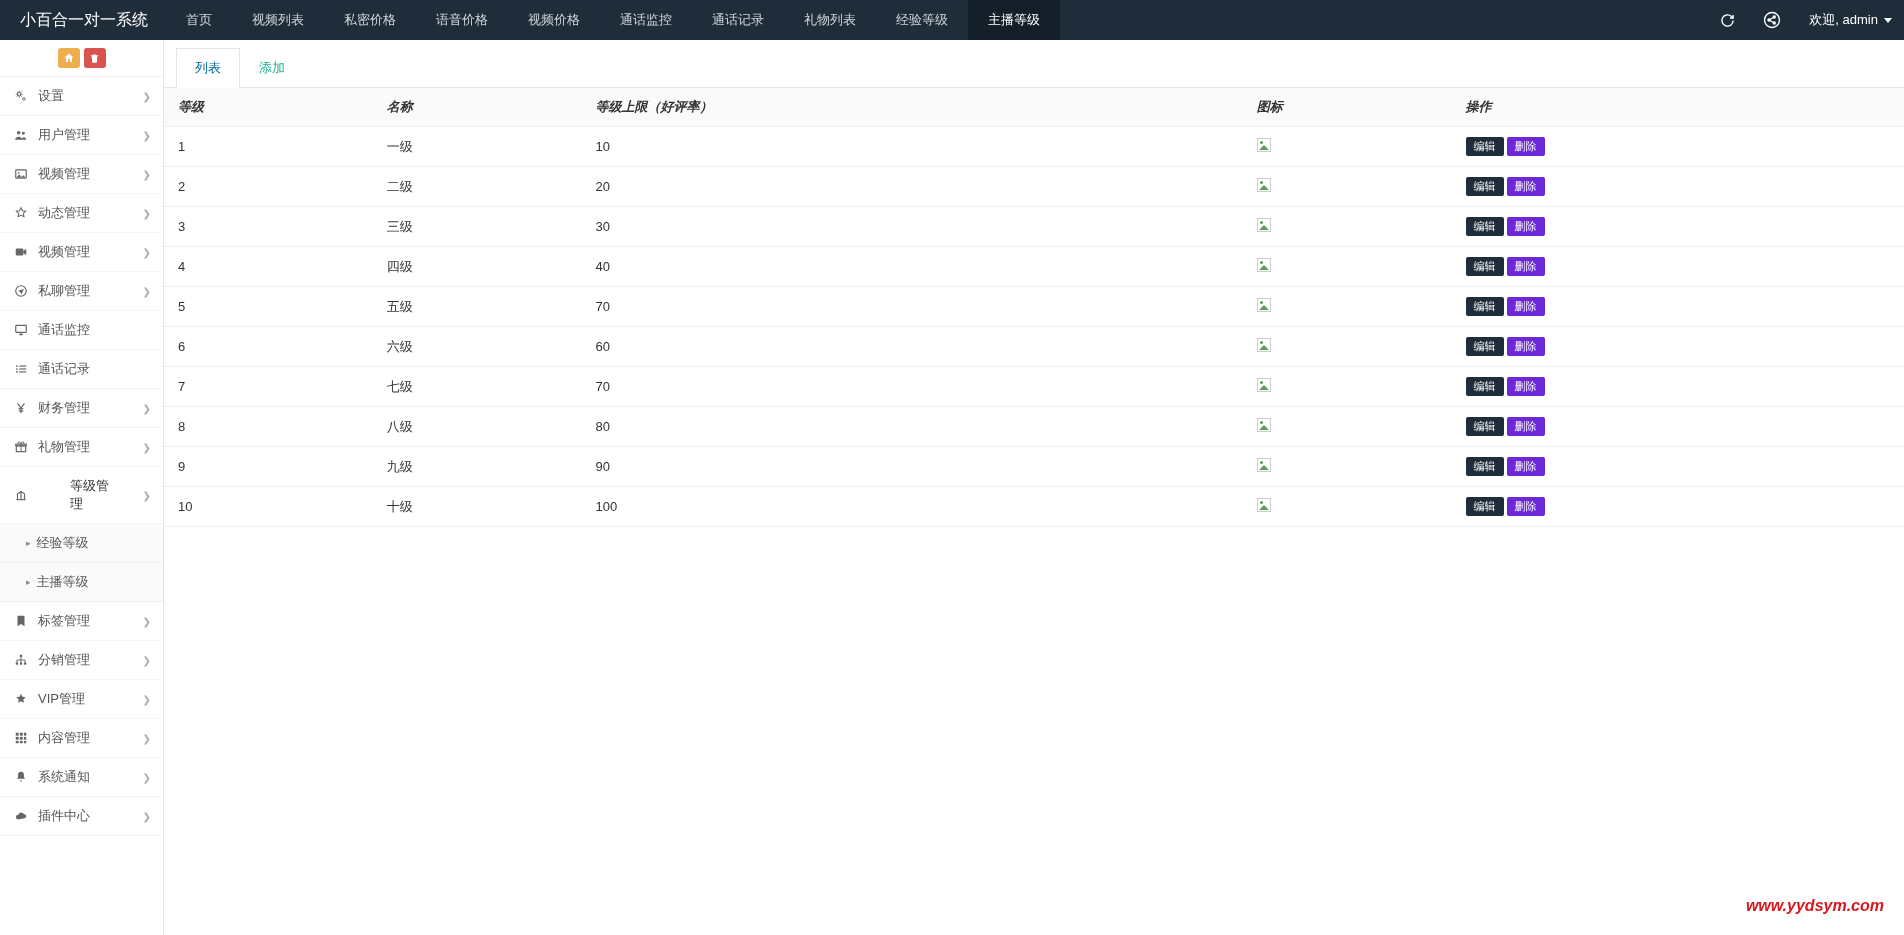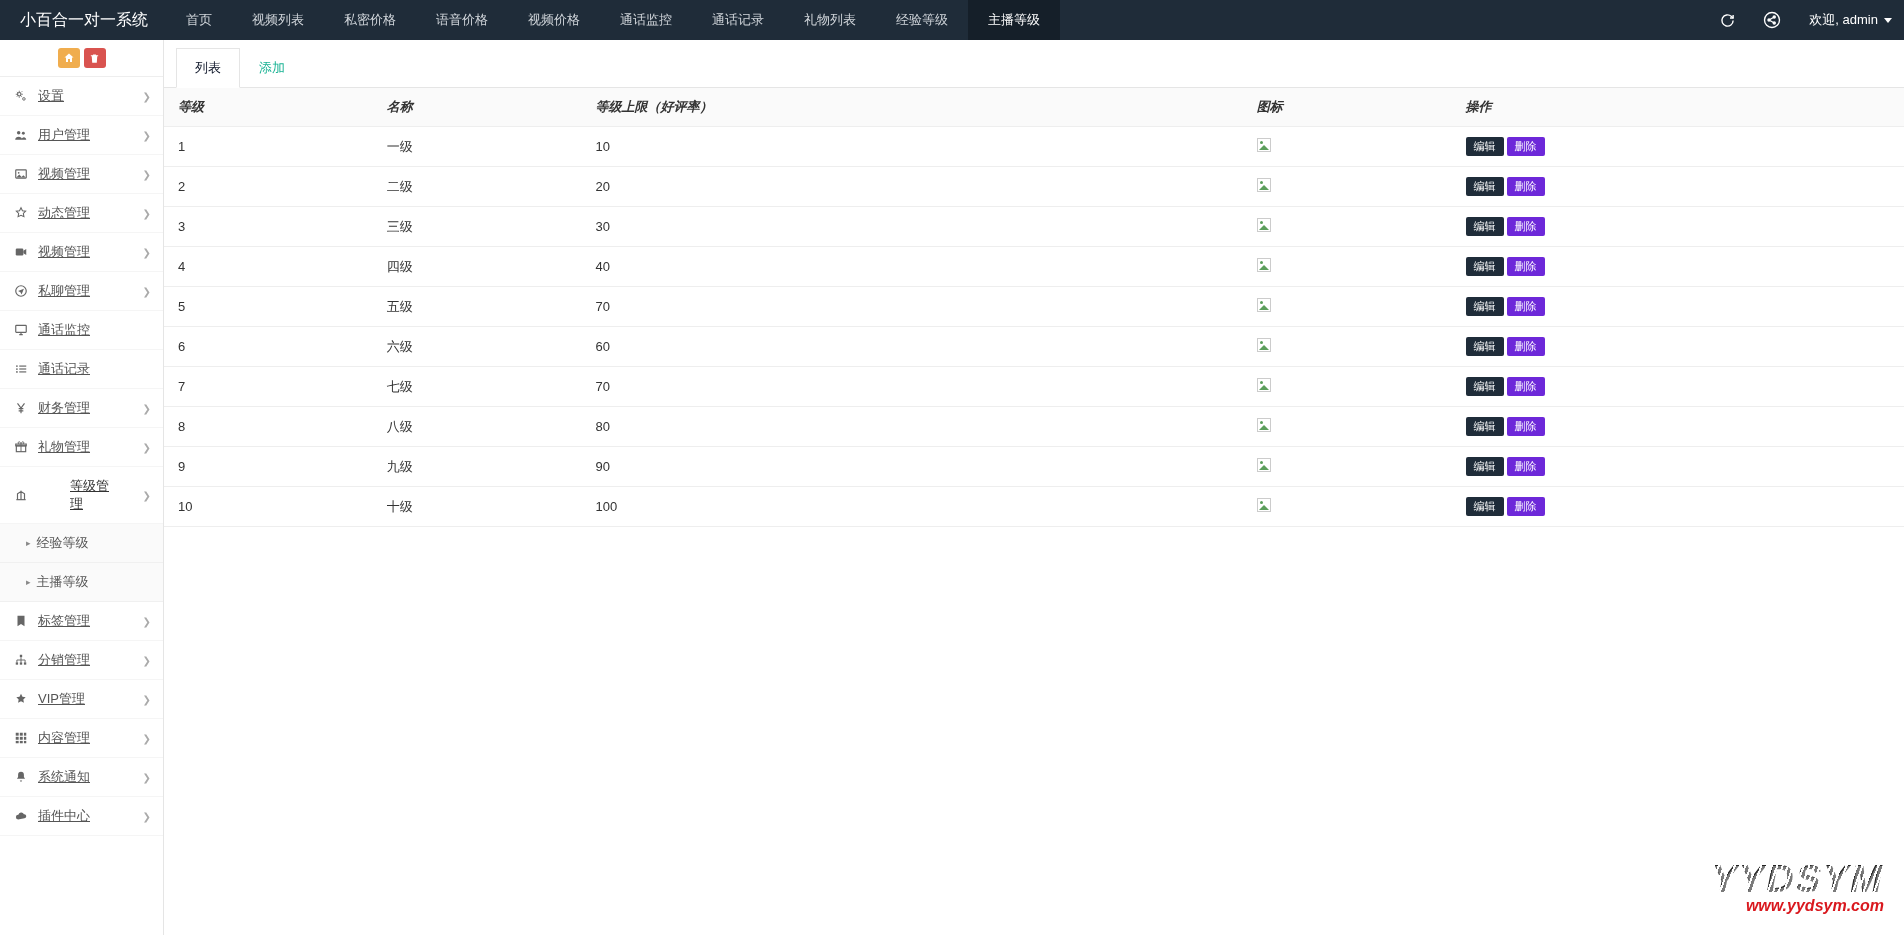--- a/index.html
+++ b/index.html
@@ -22,31 +22,31 @@
 
 .sidebar { width: 164px; border-right: 1px solid #e5e5e5; min-height: calc(100vh - 40px); background: #fff; }
 .sidebar-topbtns { display: flex; justify-content: center; gap: 4px; padding: 8px 0; border-bottom: 1px solid #eee; }
 .sb-btn { width: 22px; height: 20px; border-radius: 3px; display: flex; align-items: center; justify-content: center; cursor: pointer; color: #fff; }
 .sb-home { background: #f0ad4e; }
 .sb-trash { background: #d9534f; }
 .sidebar-menu { list-style: none; }
 .sidebar-item { display: flex; align-items: center; padding: 10px 12px; color: #555; cursor: pointer; border-bottom: 1px solid #f5f5f5; position: relative; }
 .sidebar-item.active { background: #fff; font-weight: 500; color: #333; gap: 32px; }
 .sidebar-item .sicon { width: 18px; margin-right: 8px; display: inline-flex; justify-content: center; color: #666; }
-.sidebar-item .label { flex: 1; text-decoration: underline; }
+.sidebar-item .label { flex: 1; }
 .sidebar-item .chev { color: #aaa; font-size: 10px; }
 .sidebar-sub { list-style: none; background: #fafafa; }
 .sidebar-sub li { padding: 10px 12px 10px 26px; cursor: pointer; color: #555; border-bottom: 1px solid #f0f0f0; display: flex; align-items: center; gap: 6px; }
 .sub-caret { font-size: 9px; color: #888; }
 
 
 .main { flex: 1; padding: 0; }
 .tabbar { display: flex; border-bottom: 1px solid #e5e5e5; padding: 0 12px; margin-top: 8px; }
 .tab { padding: 10px 18px; cursor: pointer; color: #555; border: 1px solid transparent; border-bottom: none; margin-bottom: -1px; }
-.tab.active { border-color: #e5e5e5; border-bottom: 1px solid #fff; background: #fff; color: #0f172a; }
+.tab.active { border-color: #e5e5e5; border-bottom: 1px solid #fff; background: #fff; color: #0369a1; }
 .tab.add { color: #1ab394; }
 
 .table { width: 100%; border-collapse: collapse; }
 .table th, .table td { text-align: left; padding: 10px 14px; border-bottom: 1px solid #eee; font-size: 13px; }
 .table th { color: #333; font-weight: 600; background: #fafafa; font-style: italic; }
 .broken-img { display: inline-block; width: 14px; height: 14px; border: 1px solid #ccc; position: relative; }
 .broken-img::before { content: ""; position: absolute; left: 2px; top: 2px; width: 3px; height: 3px; background: #5b9e5b; border-radius: 50%; }
 .broken-img::after { content: ""; position: absolute; left: 1px; bottom: 1px; width: 0; height: 0; border-left: 5px solid transparent; border-right: 5px solid transparent; border-bottom: 5px solid #5b9e5b; }
 .btn { display: inline-block; padding: 2px 8px; font-size: 11px; color: #fff; border-radius: 2px; cursor: pointer; margin-right: 3px; }
 .btn-edit { background: #1f2c39; }
@@ -392,15 +392,14 @@
             <td>100</td>
             <td><span class="broken-img"></span></td>
             <td><span class="btn btn-edit">编辑</span><span class="btn btn-del">删除</span></td>
           </tr>
         </tbody>
     </table>
   </div>
 </div>
 
 <div class="watermark">
-  <div class="wm1">YYDSYM</div>
   <div class="wm2">www.yydsym.com</div>
 </div>
 
 </body></html>

